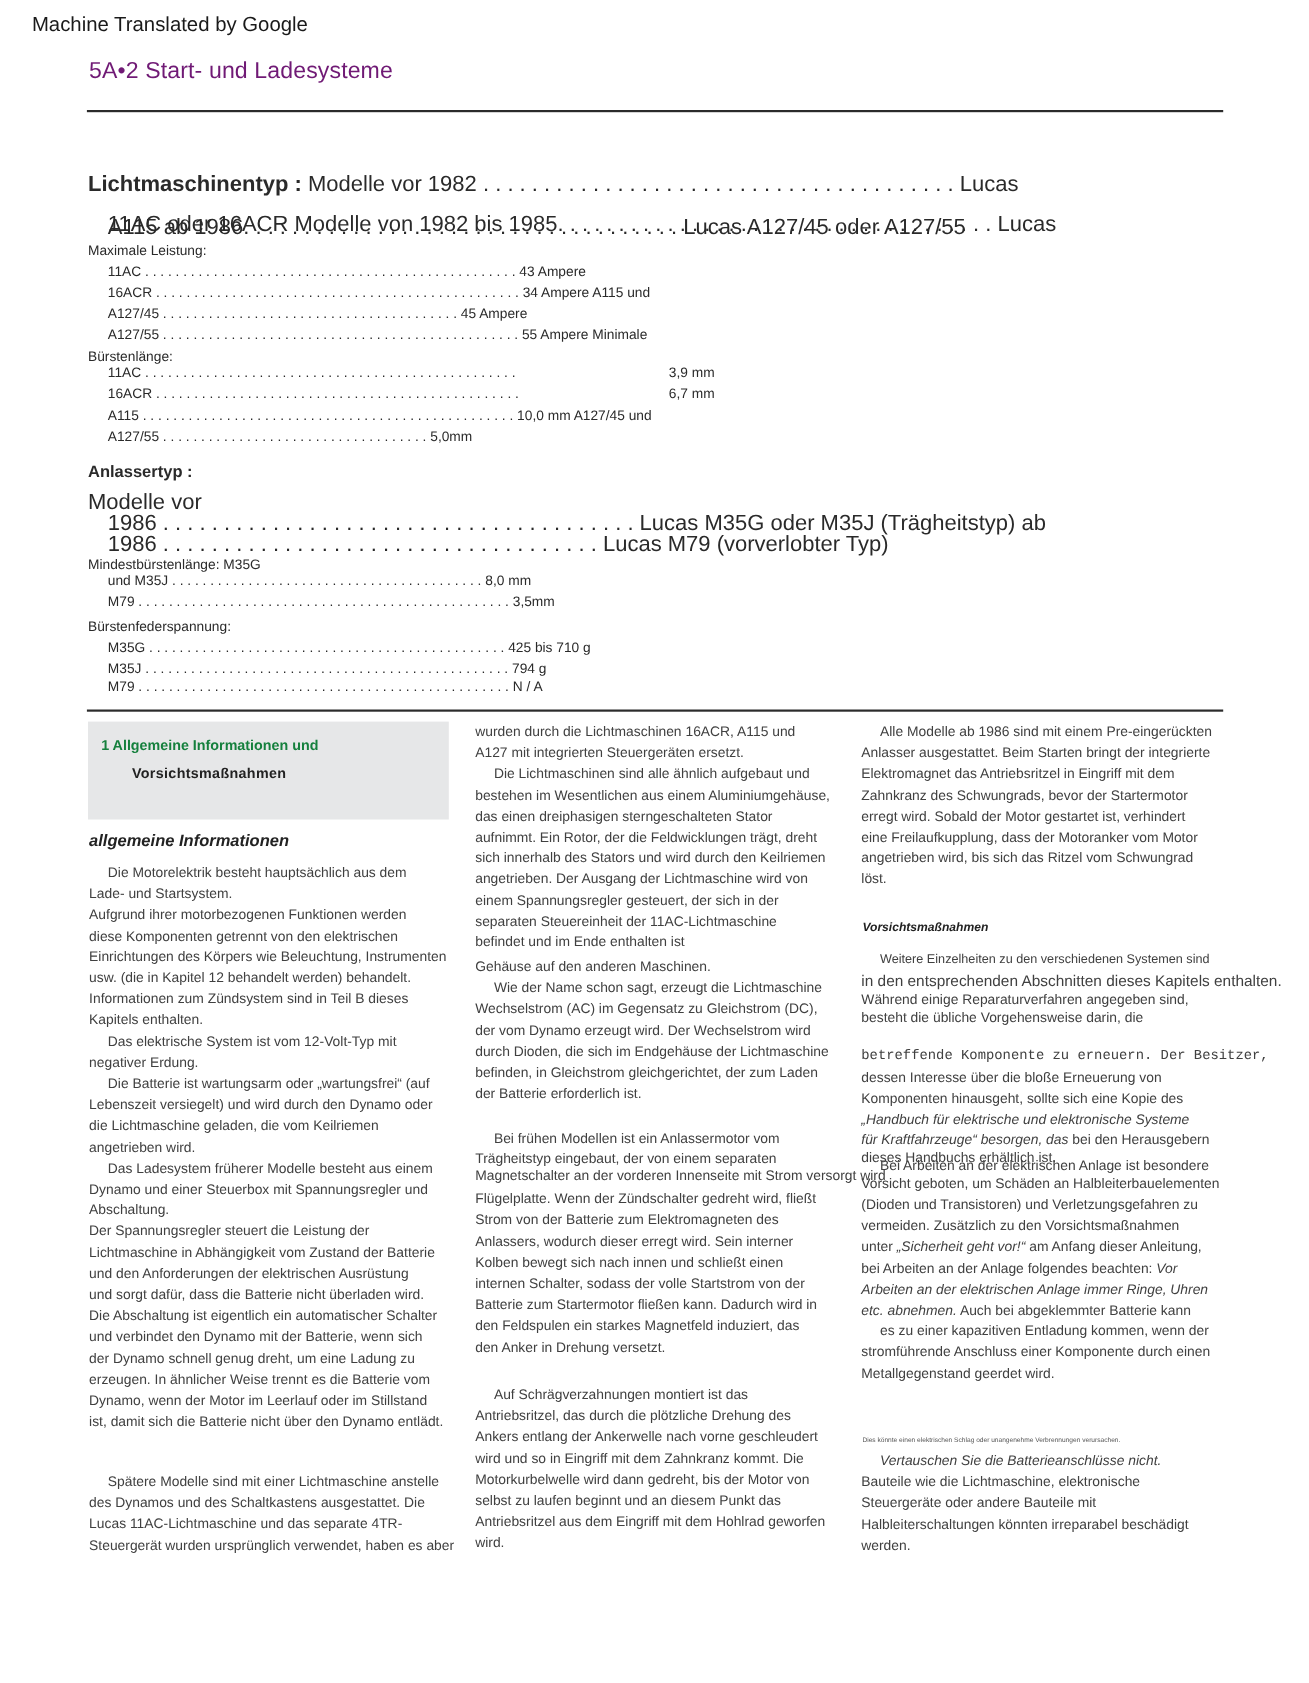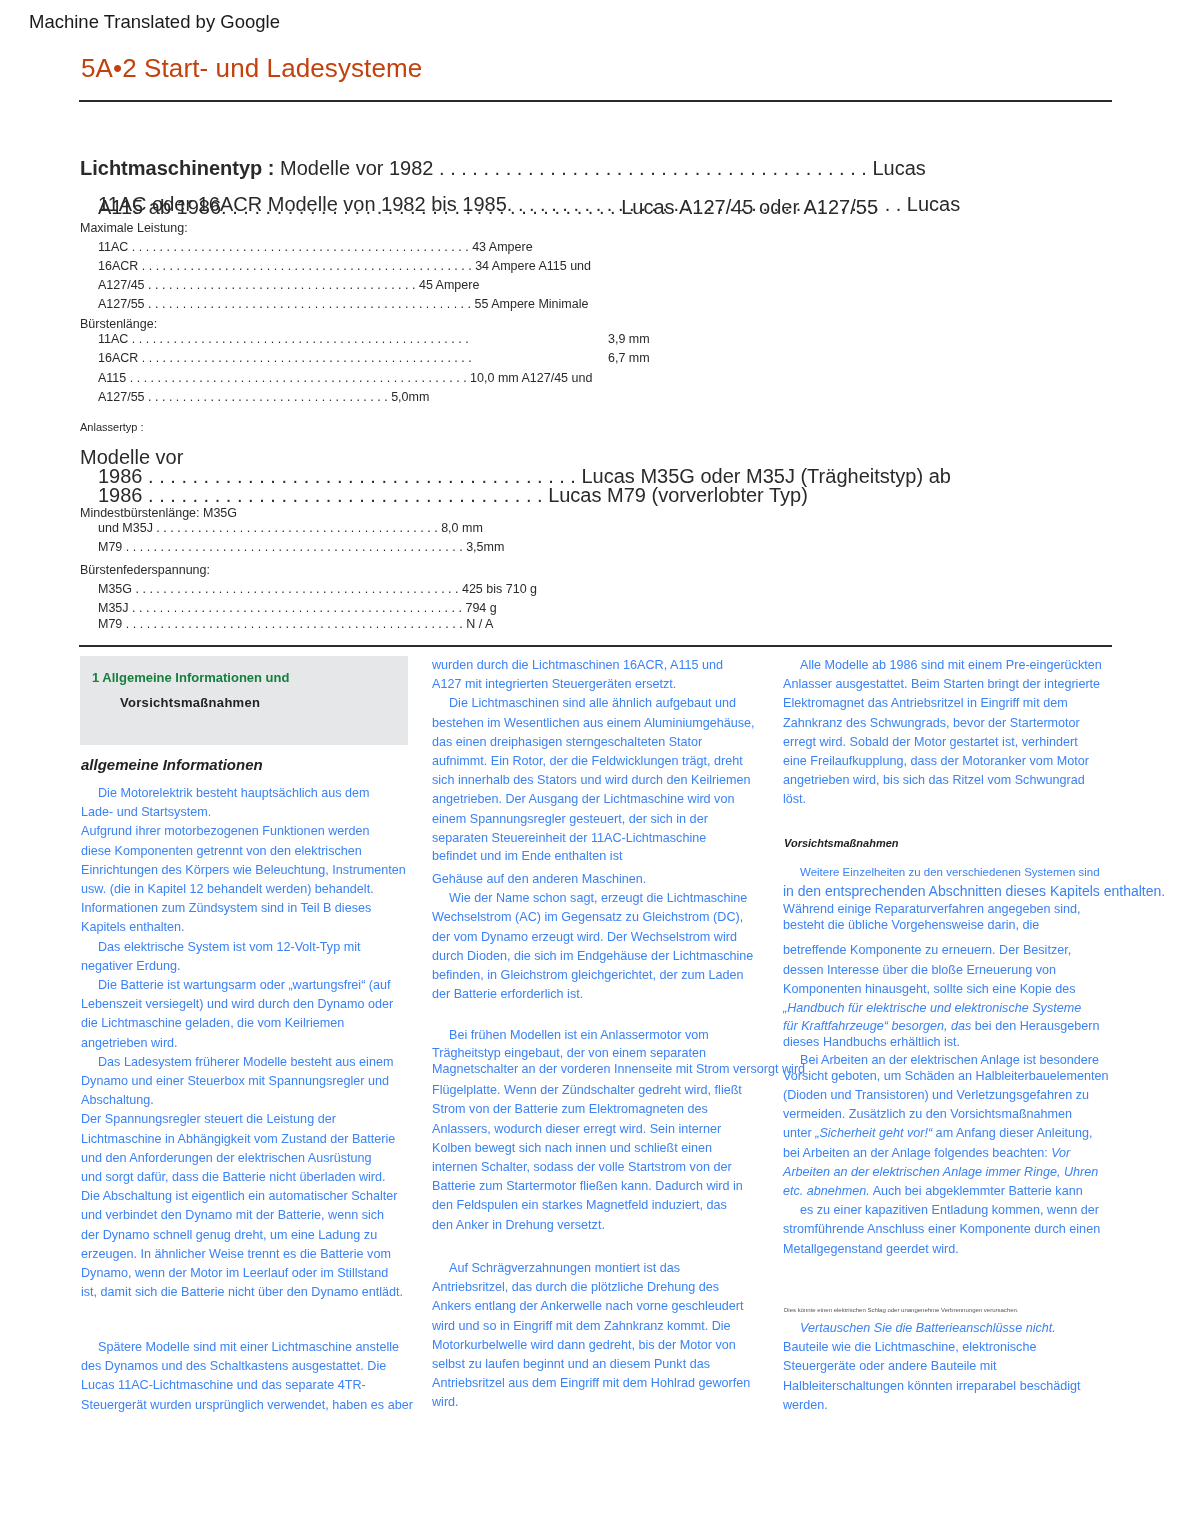--- a/index.html
+++ b/index.html
@@ -1,45 +1,45 @@
 <!DOCTYPE html>
 <html><head>
   <meta charset="utf-8">
   <style>
     html, body { margin: 0; padding: 0; background: #ffffff; }
     body {
       width: 1190px; height: 1530px; position: relative; overflow: hidden;
       font-family: "Liberation Sans", sans-serif; color: #1f1f1f;
     }
     .mt-banner { position: absolute; left: 29px; top: 11px; font-size: 18.5px; color: #1a1a1a; }
-    .page-header { position: absolute; left: 81px; top: 53px; font-size: 26px; color: #c2410c; letter-spacing: 0.1px; }
+    .page-header { position: absolute; left: 81px; top: 53px; font-size: 21px; color: #701a75; letter-spacing: 0.1px; }
     .rule { position: absolute; left: 79px; width: 1033px; height: 2px; background: #2b2b2b; }
     .rule.top { top: 100px; }
     .rule.mid { top: 645px; }
 
     .spec { position: absolute; left: 80px; color: #2a2a2a; white-space: nowrap; }
     .spec.l15 { font-size: 20px; }
     .spec.l12 { font-size: 12.5px; }
-    .spec.h14 { font-size: 11px; font-weight: normal; }
+    .spec.h14 { font-size: 15px; font-weight: bold; }
     .spec .b { font-weight: bold; }
     .ind { padding-left: 18px; }
 
     .section-box {
       position: absolute; left: 80px; top: 656px; width: 328px; height: 89px;
       background: #e6e7e8;
     }
     .section-box .t1 { position: absolute; left: 12px; top: 14px; font-size: 13px; font-weight: bold; color: #15803d; }
     .section-box .t2 { position: absolute; left: 40px; top: 39px; font-size: 13px; font-weight: bold; color: #222; letter-spacing: 0.3px; }
 
     .subhead { position: absolute; font-style: italic; font-weight: bold; color: #222; }
     .subhead.a { left: 81px; top: 756px; font-size: 15px; }
     .subhead.b { left: 784px; top: 837px; font-size: 11px; }
 
     .para {
-      position: absolute; font-size: 12.6px; line-height: 19.2px; color: #3b82f6;
+      position: absolute; font-size: 12.6px; line-height: 19.2px; color: #404040;
     }
     .para .ln { display: block; white-space: nowrap; }
     .para .ti { padding-left: 17px; }
     .para i { font-style: italic; }
 
     .tiny { position: absolute; left: 784px; top: 1307px; font-size: 6px; color: #555; white-space: nowrap; }
   </style>
 </head>
 <body>
 
@@ -190,21 +190,21 @@
   <span class="ln">löst.</span>
 </div>
 
 <div class="subhead b">Vorsichtsmaßnahmen</div>
 
 <div class="para" style="left:783px; top:863px;">
   <span class="ln ti" style="font-size:11.5px;">Weitere Einzelheiten zu den verschiedenen Systemen sind</span>
   <span class="ln" style="font-size:14px;">in den entsprechenden Abschnitten dieses Kapitels enthalten.</span>
   <span class="ln" style="line-height:16px;">Während einige Reparaturverfahren angegeben sind,</span>
   <span class="ln" style="line-height:16px;">besteht die übliche Vorgehensweise darin, die</span>
-  <span class="ln" style="margin-top:8px;">betreffende Komponente zu erneuern. Der Besitzer,</span>
+  <span class="ln" style="margin-top:18px;font-family:Liberation Mono, monospace;">betreffende Komponente zu erneuern. Der Besitzer,</span>
   <span class="ln">dessen Interesse über die bloße Erneuerung von</span>
   <span class="ln">Komponenten hinausgeht, sollte sich eine Kopie des</span>
   <span class="ln"><i>„Handbuch für elektrische und elektronische Systeme</i></span>
   <span class="ln" style="line-height:16px;"><i>für Kraftfahrzeuge“ besorgen, das</i><span> bei den Herausgebern</span></span>
   <span class="ln" style="line-height:16px;">dieses Handbuchs erhältlich ist.</span>
 </div>
 
 <div class="para" style="left:783px; top:1052px;">
   <span class="ln ti" style="line-height:16px;">Bei Arbeiten an der elektrischen Anlage ist besondere</span>
   <span class="ln" style="line-height:16px;">Vorsicht geboten, um Schäden an Halbleiterbauelementen</span>

